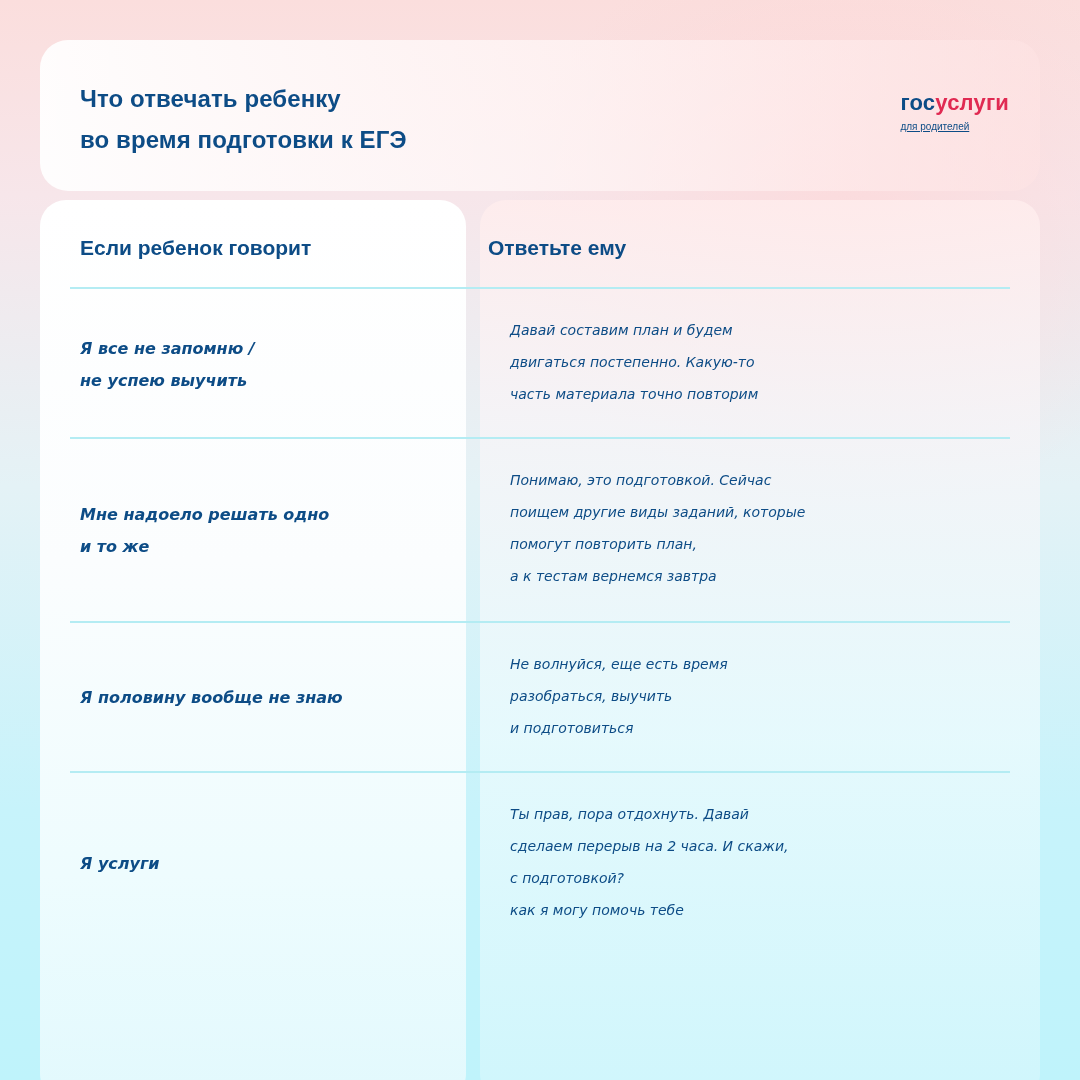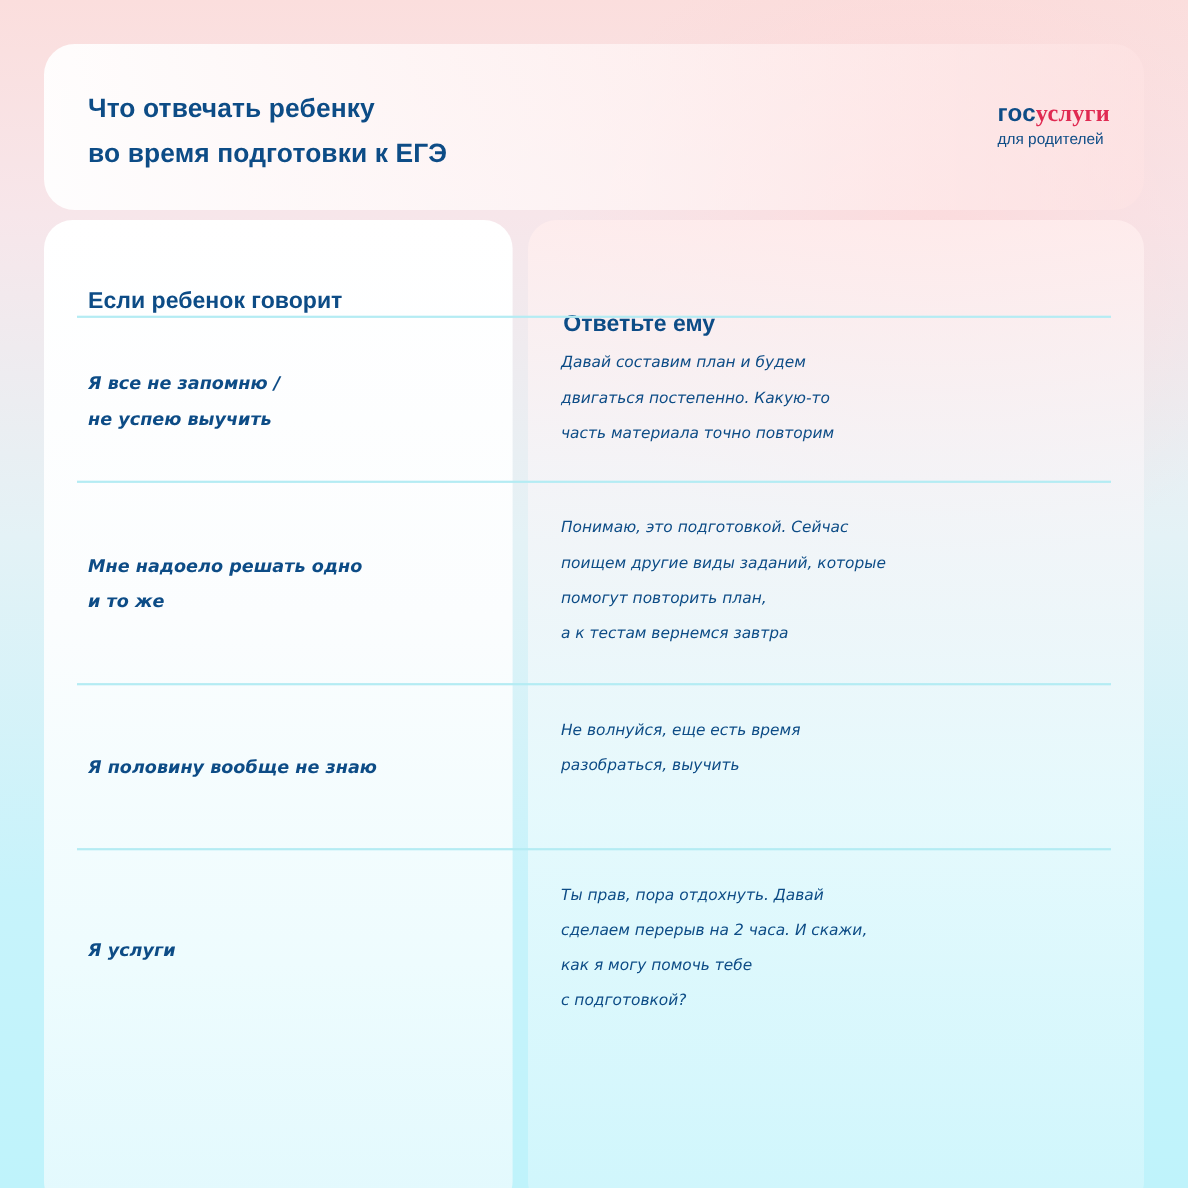--- a/index.html
+++ b/index.html
@@ -25,39 +25,39 @@
       position: absolute; left: 40px; top: 38px;
       font-size: 24px; font-weight: 700; line-height: 41px; color: #0d4c86;
       letter-spacing: 0.1px;
     }
     .title span { display: block; }
     .logo {
       position: absolute; right: 31px; top: 52px; text-align: left;
     }
     .logo-main { font-size: 22px; font-weight: 700; letter-spacing: 0.2px; line-height: 22px; }
     .logo-gos { color: #0d4c86; }
-    .logo-uslugi { color: #e02a52; font-family: Liberation Serif, serif; }
-    .logo-sub { font-size: 14px; color: #0d4c86; margin-top: 4px; line-height: 17px; }
+    .logo-uslugi { color: #e02a52; }
+    .logo-sub { font-size: 10px; color: #0d4c86; margin-top: 4px; line-height: 17px; text-decoration: underline; }
 
     .col-card {
       position: absolute; top: 200px; height: 900px; border-radius: 26px;
     }
     .col-left {
       left: 40px; width: 426px;
       background: linear-gradient(180deg, #ffffff 0%, #fbfdfe 40%, #eefcfe 75%, #e2f9fd 100%);
     }
     .col-right {
       left: 480px; width: 560px;
       background: linear-gradient(180deg, rgba(255,237,237,0.85) 0%, rgba(246,244,247,0.85) 25%, rgba(232,250,253,0.9) 60%, rgba(208,246,252,0.95) 100%);
     }
     .col-header {
       position: absolute; top: 236px; font-size: 21px; font-weight: 700; color: #0d4c86;
     }
-    .hdr-left { left: 80px; margin-top: 26px; }
-    .hdr-right { left: 512px; margin-top: 47px; }
+    .hdr-left { left: 80px; }
+    .hdr-right { left: 488px; }
 
     .hline {
       position: absolute; left: 70px; width: 940px; height: 2px; background: #b4ecf3;
     }
 
     .cell {
       position: absolute; font-style: italic; color: #0d4c86;
       font-family: "DejaVu Sans", sans-serif;
     }
     .cell-left { left: 80px; width: 360px; font-weight: 700; font-size: 16px; line-height: 32px; }
@@ -111,23 +111,24 @@
   <span>помогут повторить план,</span>
   <span>а к тестам вернемся завтра</span>
 </div>
 
 <div class="cell cell-left" style="top:682px">
   <span>Я половину вообще не знаю</span>
 </div>
 <div class="cell cell-right" style="top:648px">
   <span>Не волнуйся, еще есть время</span>
   <span>разобраться, выучить</span>
+  <span>и подготовиться</span>
 </div>
 
 <div class="cell cell-left" style="top:848px">
   <span>Я услуги</span>
 </div>
 <div class="cell cell-right" style="top:798px">
   <span>Ты прав, пора отдохнуть. Давай</span>
   <span>сделаем перерыв на 2 часа. И скажи,</span>
+  <span>с подготовкой?</span>
   <span>как я могу помочь тебе</span>
-  <span>с подготовкой?</span>
 </div>
 
 </body></html>

